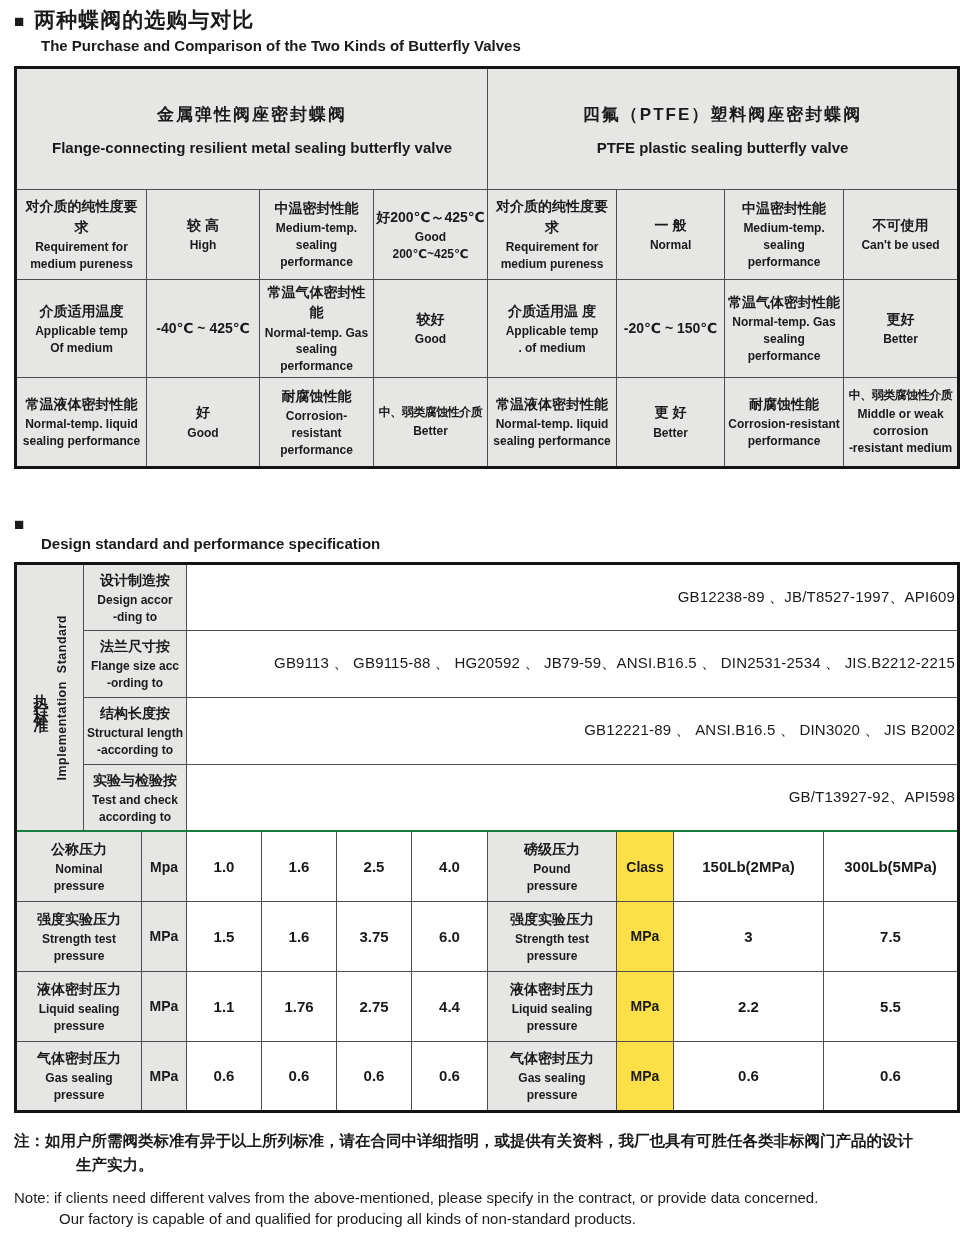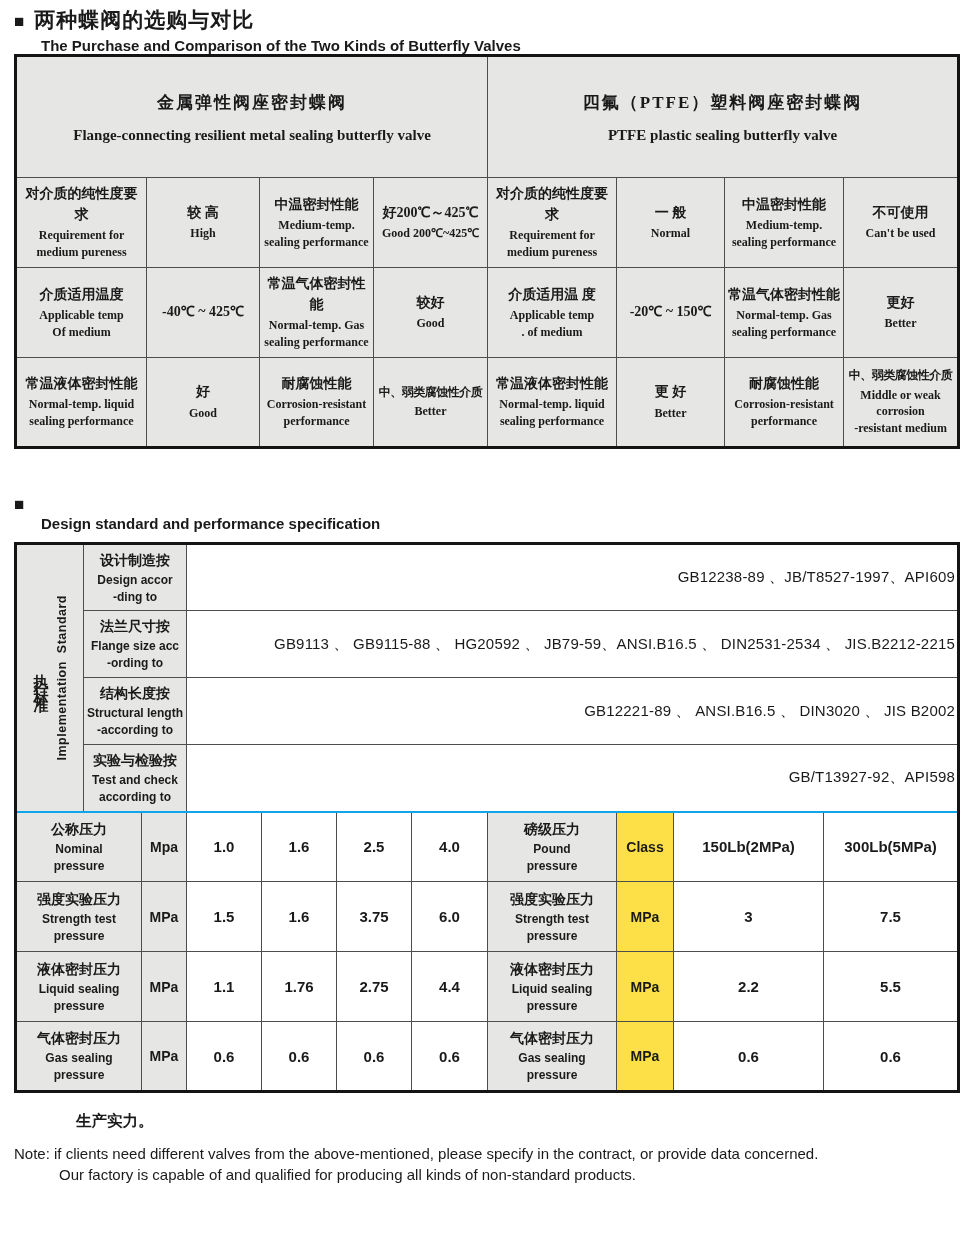--- a/index.html
+++ b/index.html
@@ -12,21 +12,21 @@
   .sec-line1{display:flex;align-items:center;gap:10px;}
   .bullet{font-size:17px;line-height:1;transform:translateY(1px);}
   .sec-zh{font-size:21px;font-weight:700;letter-spacing:1px;}
   .sec-en{margin-left:27px;font-size:15px;font-weight:700;margin-top:3px;}
 
   table{border-collapse:collapse;table-layout:fixed;margin-left:14px;}
   td{border:1px solid #4d4d4d;text-align:center;vertical-align:middle;padding:2px;overflow:hidden;}
   .t1,.t2{border:3px solid #141414;}
 
   
-  .t1{width:943px;font-family:Liberation Serif, serif;}
+  .t1{width:943px;margin-top:12px;}
   .t1 td{background:#e6e6e4;}
   .t1-head td{height:116px;}
   .hzh{font-size:17px;font-weight:700;letter-spacing:2px;}
   .hen{font-size:15px;font-weight:700;margin-top:13px;}
   .t1-row{height:90px;}
   .zh{font-size:14px;font-weight:700;white-space:pre-line;line-height:1.45;}
   .en{font-size:12px;font-weight:700;white-space:pre-line;line-height:1.4;margin-top:2px;}
   .en:empty{display:none;}
   .sm .zh{font-size:12px;letter-spacing:-0.5px;}
   .big .zh{font-size:14px;}
@@ -34,21 +34,21 @@
   
   .t2{width:943px;margin-top:10px;}
   .t2 .lbl{background:#e6e6e4;}
   .t2 .std{height:67px;}
   .t2 .val{background:#ffffff;text-align:right;padding-left:17px;font-size:15px;letter-spacing:0.2px;white-space:nowrap;}
   .t2 .pr{height:70px;}
   .t2 .num{background:#ffffff;font-size:15px;font-weight:700;}
   .t2 .unit{font-size:14px;font-weight:700;}
   .t2 .unit.g{background:#e6e6e4;}
   .t2 .unit.w{background:#fde047;}
-  .pr-first td{border-top:2px solid #0ea5e9;}
+  .pr-first td{border-top:2px solid #15803d;}
   .vert{background:#e6e6e4;padding:0;}
   .vwrap{display:flex;align-items:center;justify-content:center;gap:5px;height:100%;}
   .vzh{writing-mode:vertical-lr;text-orientation:upright;font-size:15px;font-weight:700;letter-spacing:8px;}
   .ven{writing-mode:vertical-rl;transform:rotate(180deg);font-size:12.5px;font-weight:700;letter-spacing:0.5px;white-space:pre;}
 
   
   .note{margin:16px 4px 0 14px;}
   .nz1{font-size:15.5px;font-weight:700;line-height:1.55;}
   .nz2{font-size:15.5px;font-weight:700;margin-left:62px;line-height:1.55;}
   .ne1{font-size:15px;margin-top:12px;}
@@ -342,16 +342,17 @@
 pressure</div>
         </td>
     <td class="unit w">MPa</td>
     <td class="num">0.6</td>
     <td class="num">0.6</td>
   </tr>
 </tbody>
   </table>
 
 <div class="note">
+  <div class="nz1">注：如用户所需阀类标准有异于以上所列标准，请在合同中详细指明，或提供有关资料，我厂也具有可胜任各类非标阀门产品的设计</div>
   <div class="nz2">生产实力。</div>
   <div class="ne1">Note: if clients need different valves from the above-mentioned, please specify in the contract, or provide data concerned.</div>
   <div class="ne2">Our factory is capable of and qualified for producing all kinds of non-standard products.</div>
 </div>
 
 </body></html>

